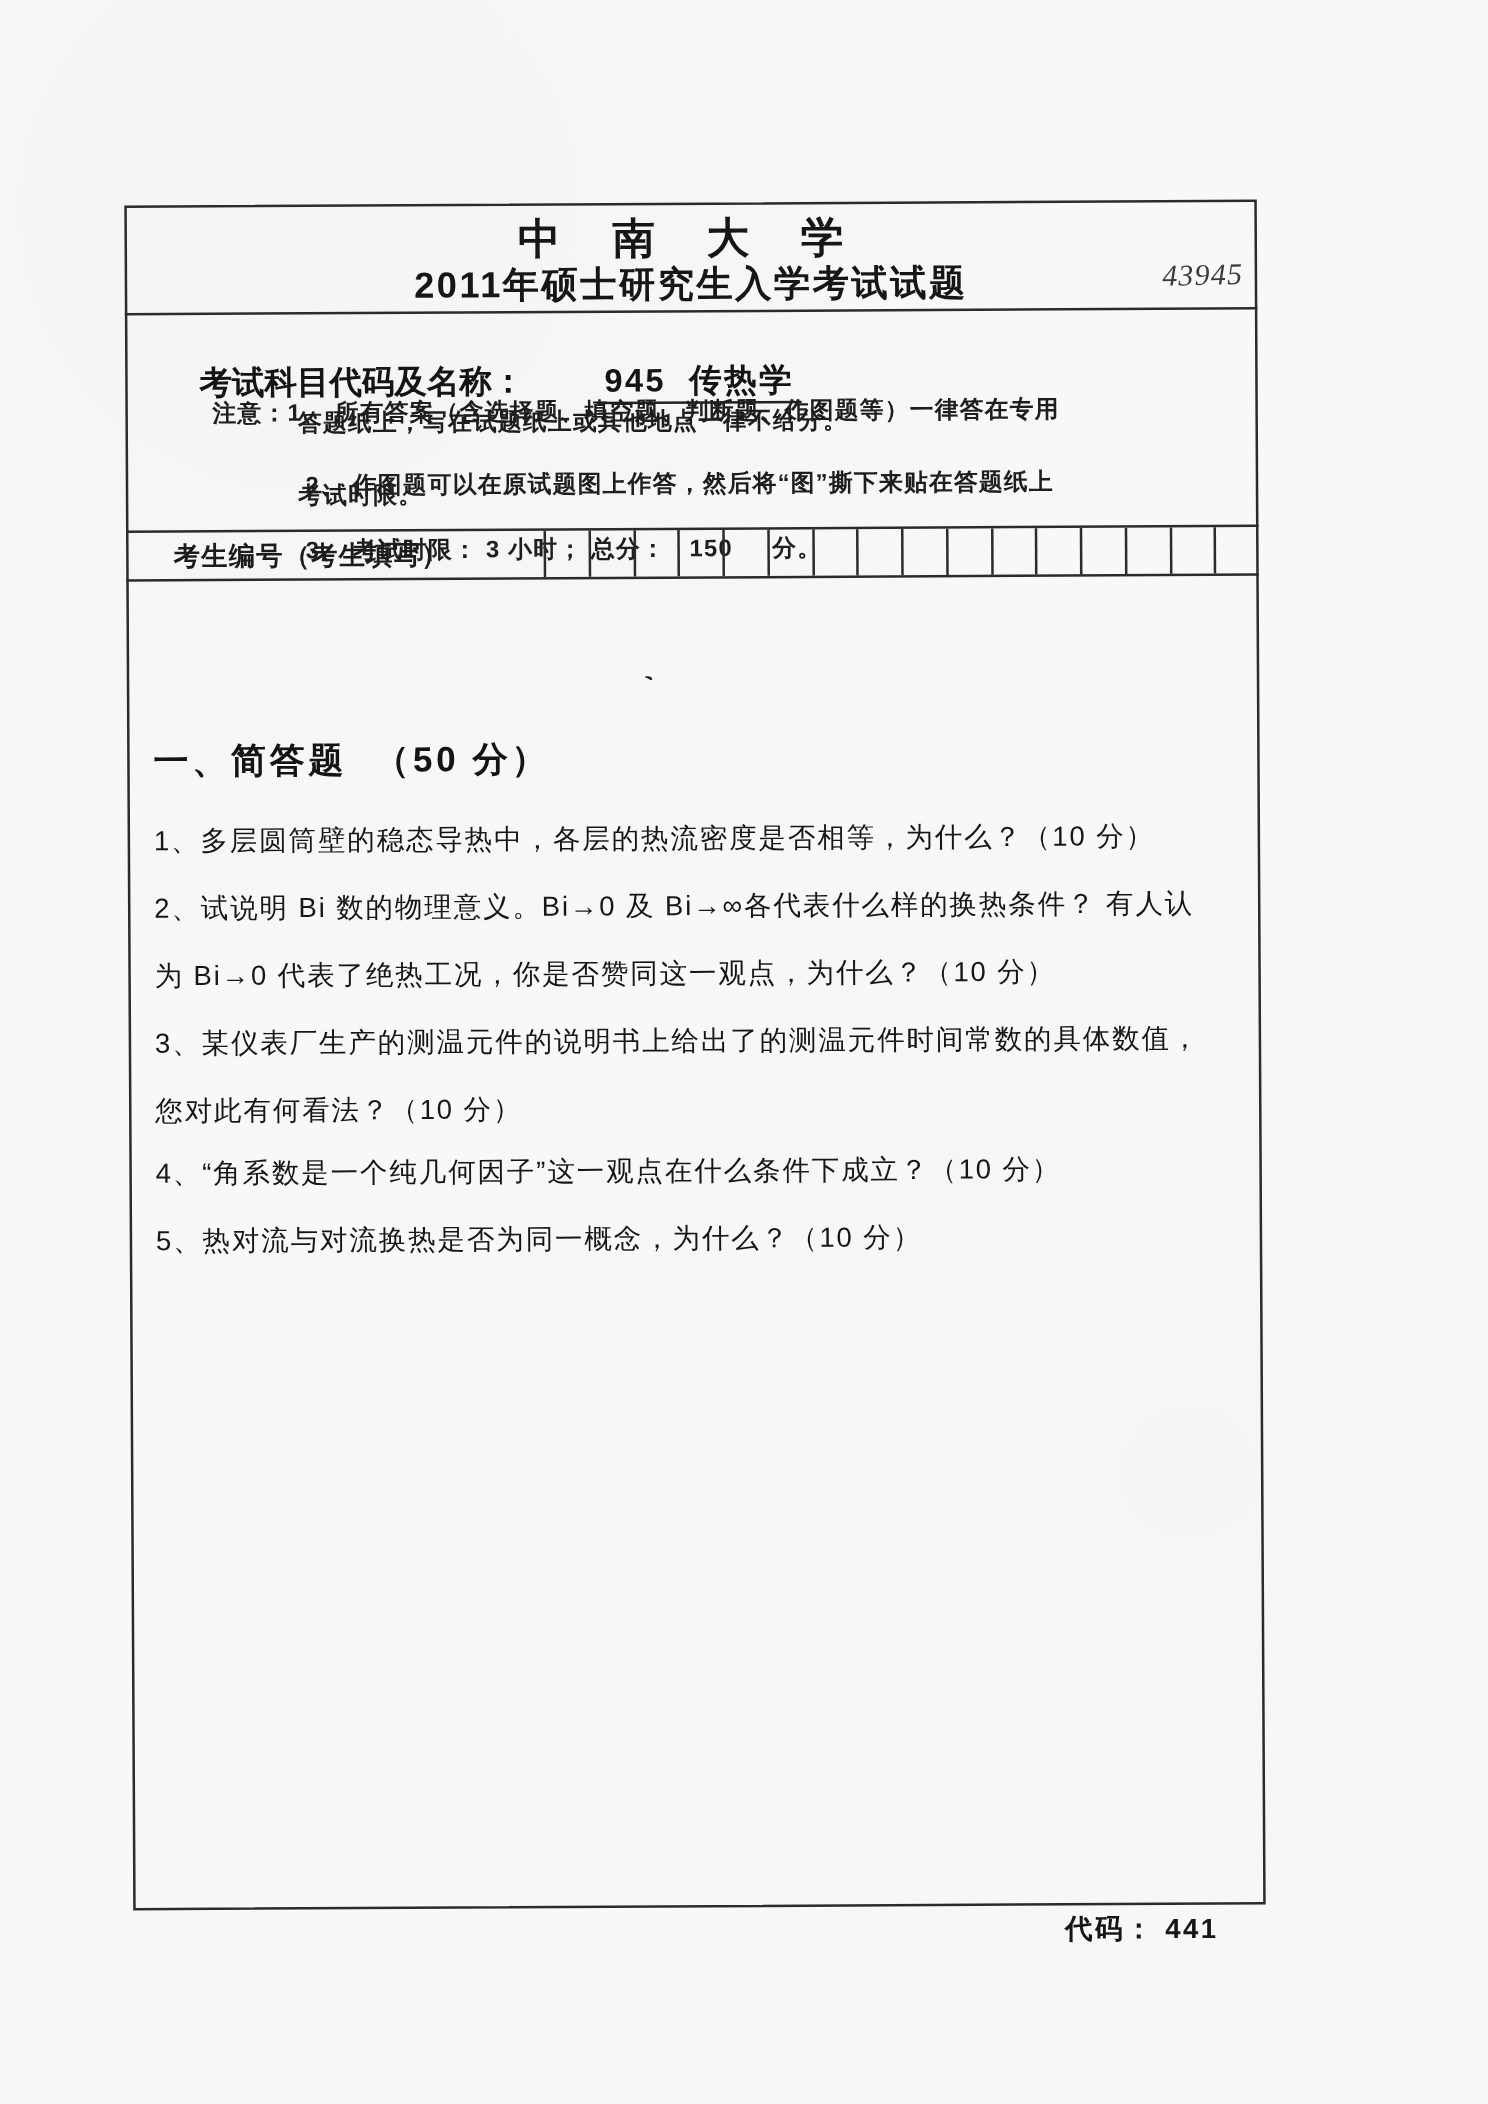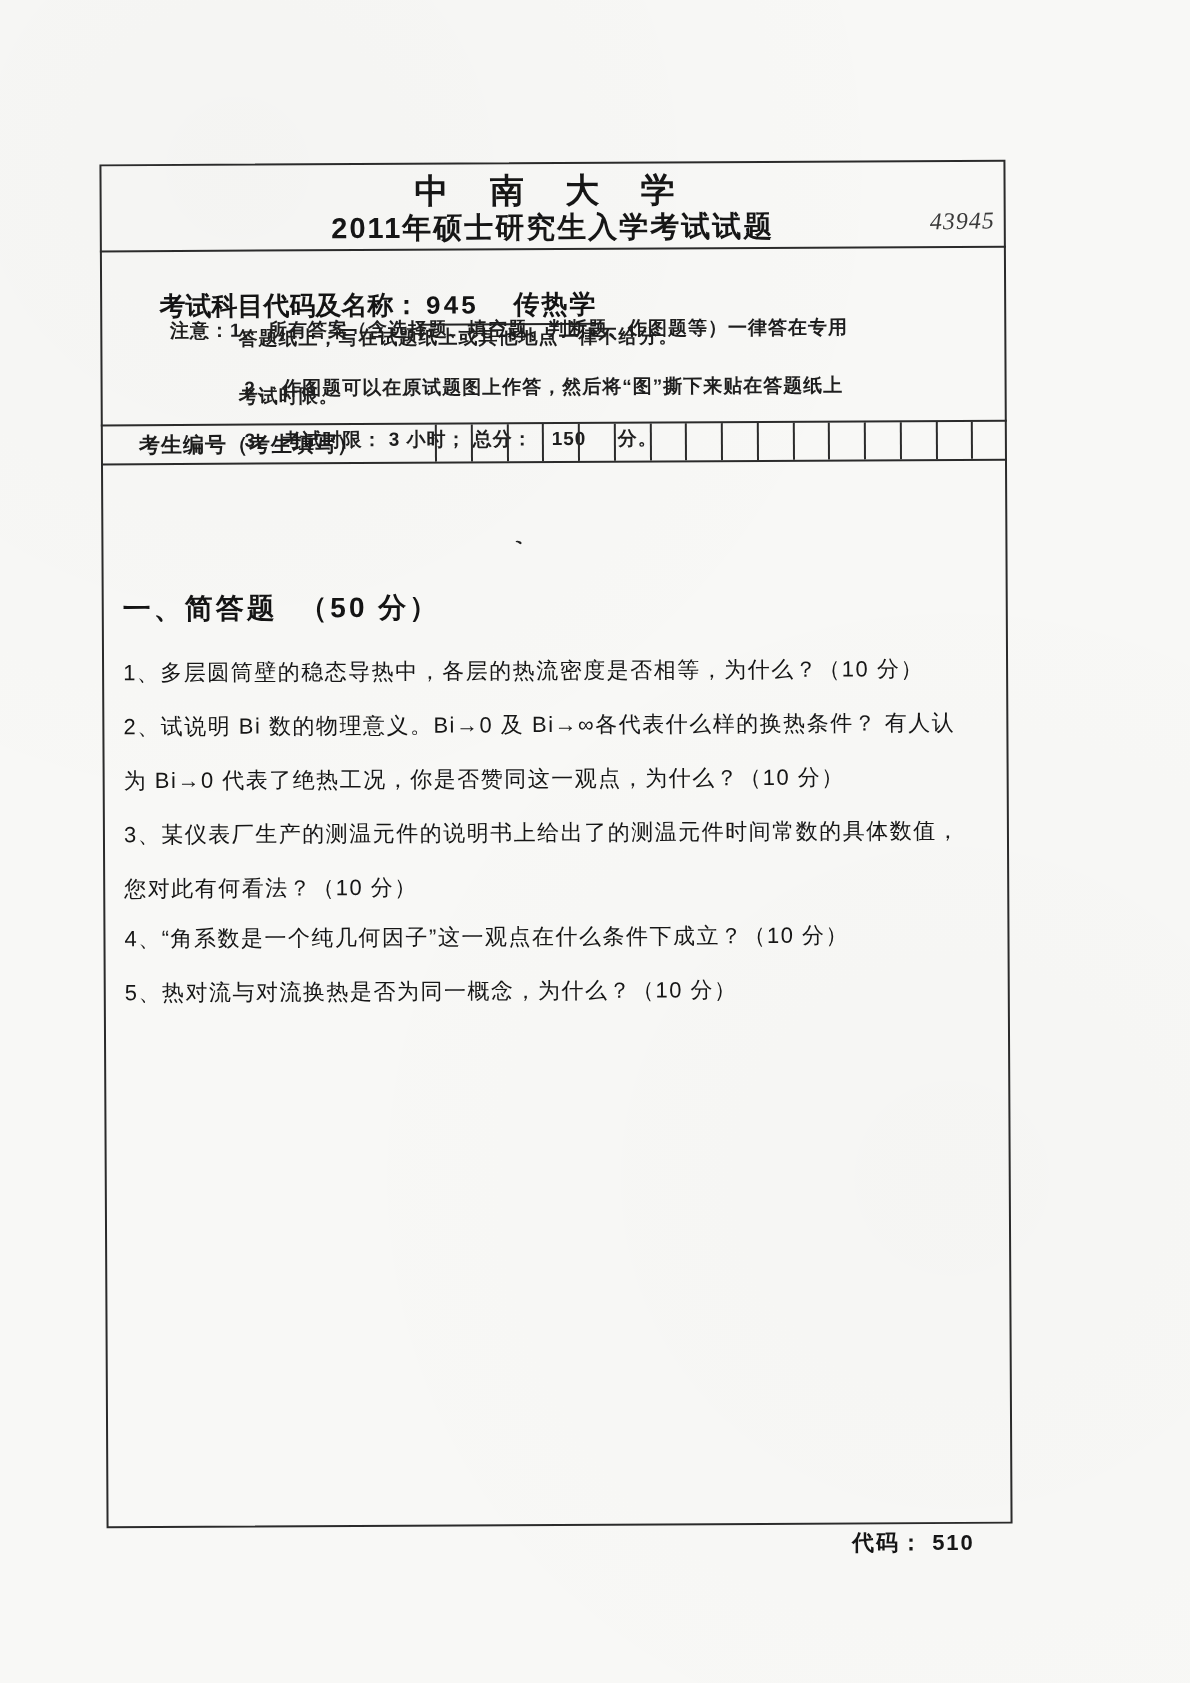--- a/index.html
+++ b/index.html
@@ -38,24 +38,24 @@
     font-size:24px;color:#3a3a3a;letter-spacing:1px;
     transform:rotate(-1deg);
   }
   .hline{
     position:absolute;left:-2px;width:906px;height:0;
     border-top:2px solid #2b2b2b;
   }
   .hline1{top:84px;}
   .subject-row{left:14px;top:92px;font-size:26px;font-weight:bold;color:#141414;}
   .subject-value{
+    margin-left:58px;
     border-bottom:2px solid #222;
     padding:0 6px 2px 6px;
     letter-spacing:2px;
-    font-family:Liberation Mono, monospace;
   }
   .notice{font-size:19px;color:#1e1e1e;font-weight:bold;letter-spacing:1px;}
   .n1{left:30px;top:130px;}
   .n2{left:136px;top:160px;}
   .n3{left:104px;top:188px;}
   .n4{left:136px;top:218px;}
   .n5{left:104px;top:240px;}
   .candidate-row{
     position:absolute;left:-2px;top:258px;width:906px;height:37px;
     border-top:2px solid #2b2b2b;border-bottom:2px solid #2b2b2b;
@@ -154,15 +154,15 @@
     <div class="abs q q1">1、多层圆筒壁的稳态导热中，各层的热流密度是否相等，为什么？（10 分）</div>
     <div class="abs q q2a">2、试说明 Bi 数的物理意义。Bi→0 及 Bi→∞各代表什么样的换热条件？ 有人认</div>
     <div class="abs q q2b">为 Bi→0 代表了绝热工况，你是否赞同这一观点，为什么？（10 分）</div>
     <div class="abs q q3a">3、某仪表厂生产的测温元件的说明书上给出了的测温元件时间常数的具体数值，</div>
     <div class="abs q q3b">您对此有何看法？（10 分）</div>
     <div class="abs q q4">4、“角系数是一个纯几何因子”这一观点在什么条件下成立？（10 分）</div>
     <div class="abs q q5">5、热对流与对流换热是否为同一概念，为什么？（10 分）</div>
 
   </div>
 
-  <div class="footer"><span>代码：</span> <span>510</span></div>
+  <div class="footer"><span>代码：</span> <span>441</span></div>
 
 </div>
 
 </body></html>

